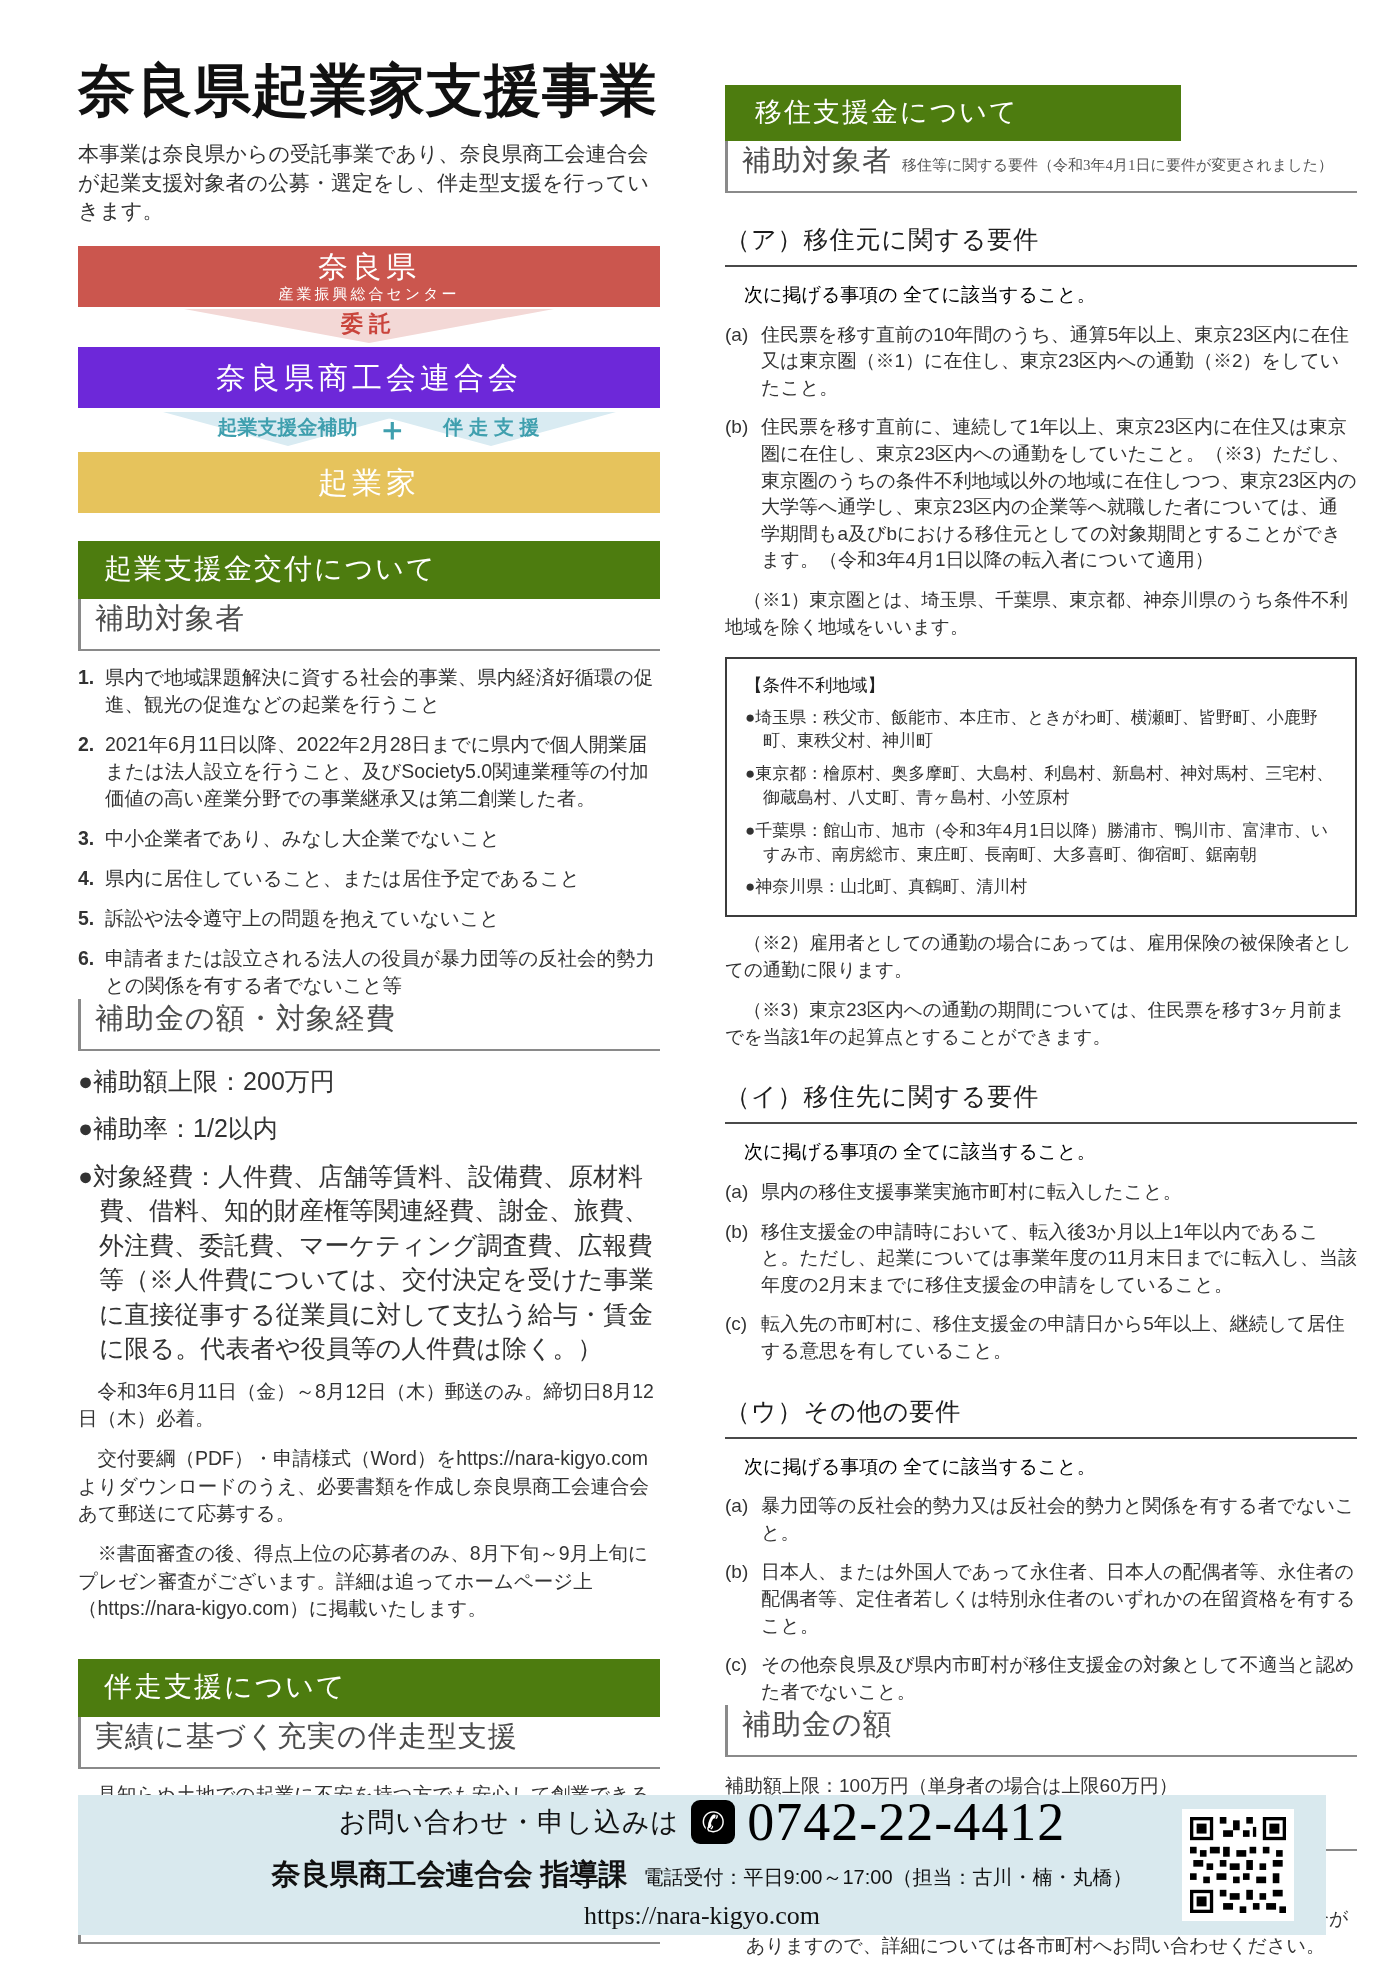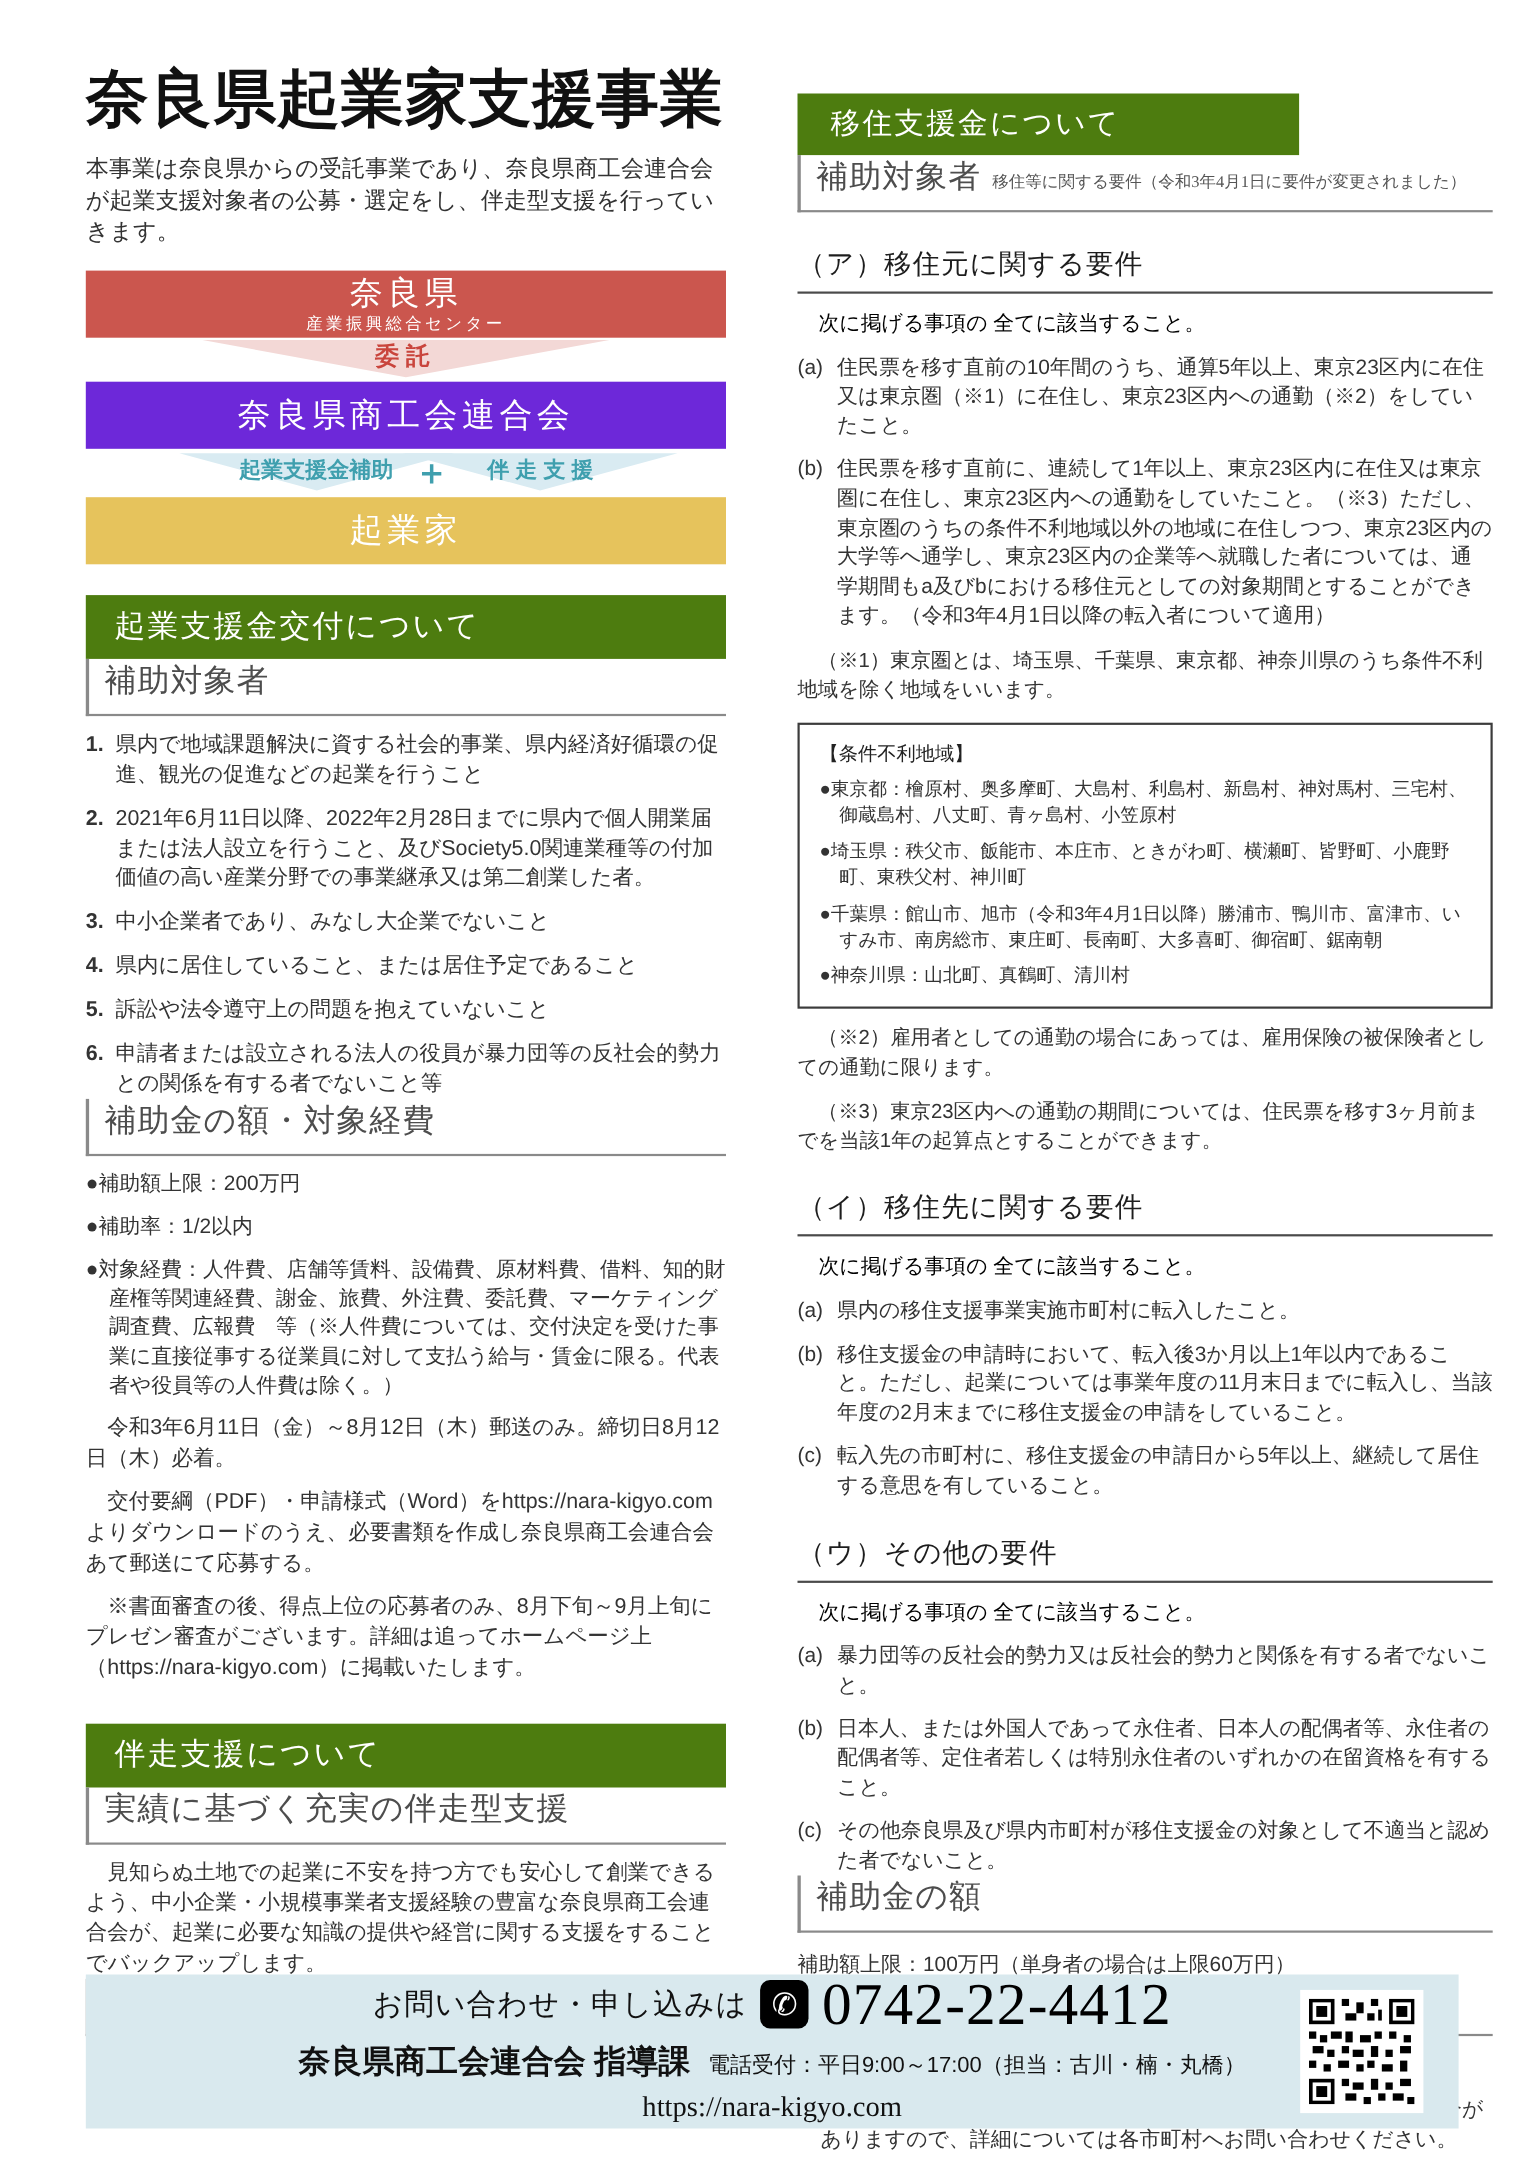--- a/index.html
+++ b/index.html
@@ -42,21 +42,21 @@
   .col-left .bar-dark.second { margin-top:36px; }
 
   .sec-h { font-family:"Liberation Serif", serif; font-size:29px; color:#4d4d4d; letter-spacing:1px;
            border-left:3px solid #8a8a8a; border-bottom:2px solid #8a8a8a; padding:0 0 10px 14px; }
   .sec-h .note { font-family:"Liberation Serif", serif; font-size:15px; color:#555; letter-spacing:0; margin-left:10px; }
 
   .num-item { display:flex; margin-top:13px; font-size:19.5px; line-height:1.38; color:#333; }
   .num-item .num { font-weight:bold; flex:none; width:27px; }
   .num-item .txt { flex:1; }
 
-  .bullet-p { margin-top:13px; font-size:19px; line-height:1.38; padding-left:21px; text-indent:-21px; color:#333; }
+  .bullet-p { margin-top:13px; font-size:25px; line-height:1.38; padding-left:21px; text-indent:-21px; color:#333; }
 
   .para { margin-top:12px; font-size:19.5px; line-height:1.42; color:#333; }
   .p-ind { text-indent:1em; }
 
   
   .col-right .bar-dark { width:456px; font-size:27px; padding-left:30px; }
 
   .kana-h { font-family:"Liberation Serif", serif; font-size:25px; color:#1d1d1d; border-bottom:2px solid #4a4a4a; padding-bottom:9px; margin-top:30px; letter-spacing:1px; }
 
   .lead { margin-top:15px; font-size:19px; line-height:1.4; text-indent:1em; color:#000000; }
@@ -184,22 +184,22 @@
       <span class="txt">住民票を移す直前の10年間のうち、通算5年以上、東京23区内に在住又は東京圏（※1）に在住し、東京23区内への通勤（※2）をしていたこと。</span>
     </div>
     <div class="let-item">
       <span class="let">(b)</span>
       <span class="txt">住民票を移す直前に、連続して1年以上、東京23区内に在住又は東京圏に在住し、東京23区内への通勤をしていたこと。（※3）ただし、東京圏のうちの条件不利地域以外の地域に在住しつつ、東京23区内の大学等へ通学し、東京23区内の企業等へ就職した者については、通学期間もa及びbにおける移住元としての対象期間とすることができます。（令和3年4月1日以降の転入者について適用）</span>
     </div>
     <p class="note-p">（※1）東京圏とは、埼玉県、千葉県、東京都、神奈川県のうち条件不利地域を除く地域をいいます。</p>
 
     <div class="disadv-box">
       <div class="bx-title">【条件不利地域】</div>
+      <p class="bx-item">●埼玉県：秩父市、飯能市、本庄市、ときがわ町、横瀬町、皆野町、小鹿野町、東秩父村、神川町</p>
       <p class="bx-item">●東京都：檜原村、奥多摩町、大島村、利島村、新島村、神対馬村、三宅村、御蔵島村、八丈町、青ヶ島村、小笠原村</p>
-      <p class="bx-item">●埼玉県：秩父市、飯能市、本庄市、ときがわ町、横瀬町、皆野町、小鹿野町、東秩父村、神川町</p>
       <p class="bx-item">●千葉県：館山市、旭市（令和3年4月1日以降）勝浦市、鴨川市、富津市、いすみ市、南房総市、東庄町、長南町、大多喜町、御宿町、鋸南朝</p>
       <p class="bx-item">●神奈川県：山北町、真鶴町、清川村</p>
     </div>
 
     <p class="note-p">（※2）雇用者としての通勤の場合にあっては、雇用保険の被保険者としての通勤に限ります。</p>
     <p class="note-p">（※3）東京23区内への通勤の期間については、住民票を移す3ヶ月前までを当該1年の起算点とすることができます。</p>
 
     <div class="kana-h">（イ）移住先に関する要件</div>
     <p class="lead">次に掲げる事項の 全てに該当すること。</p>
     <div class="let-item">

